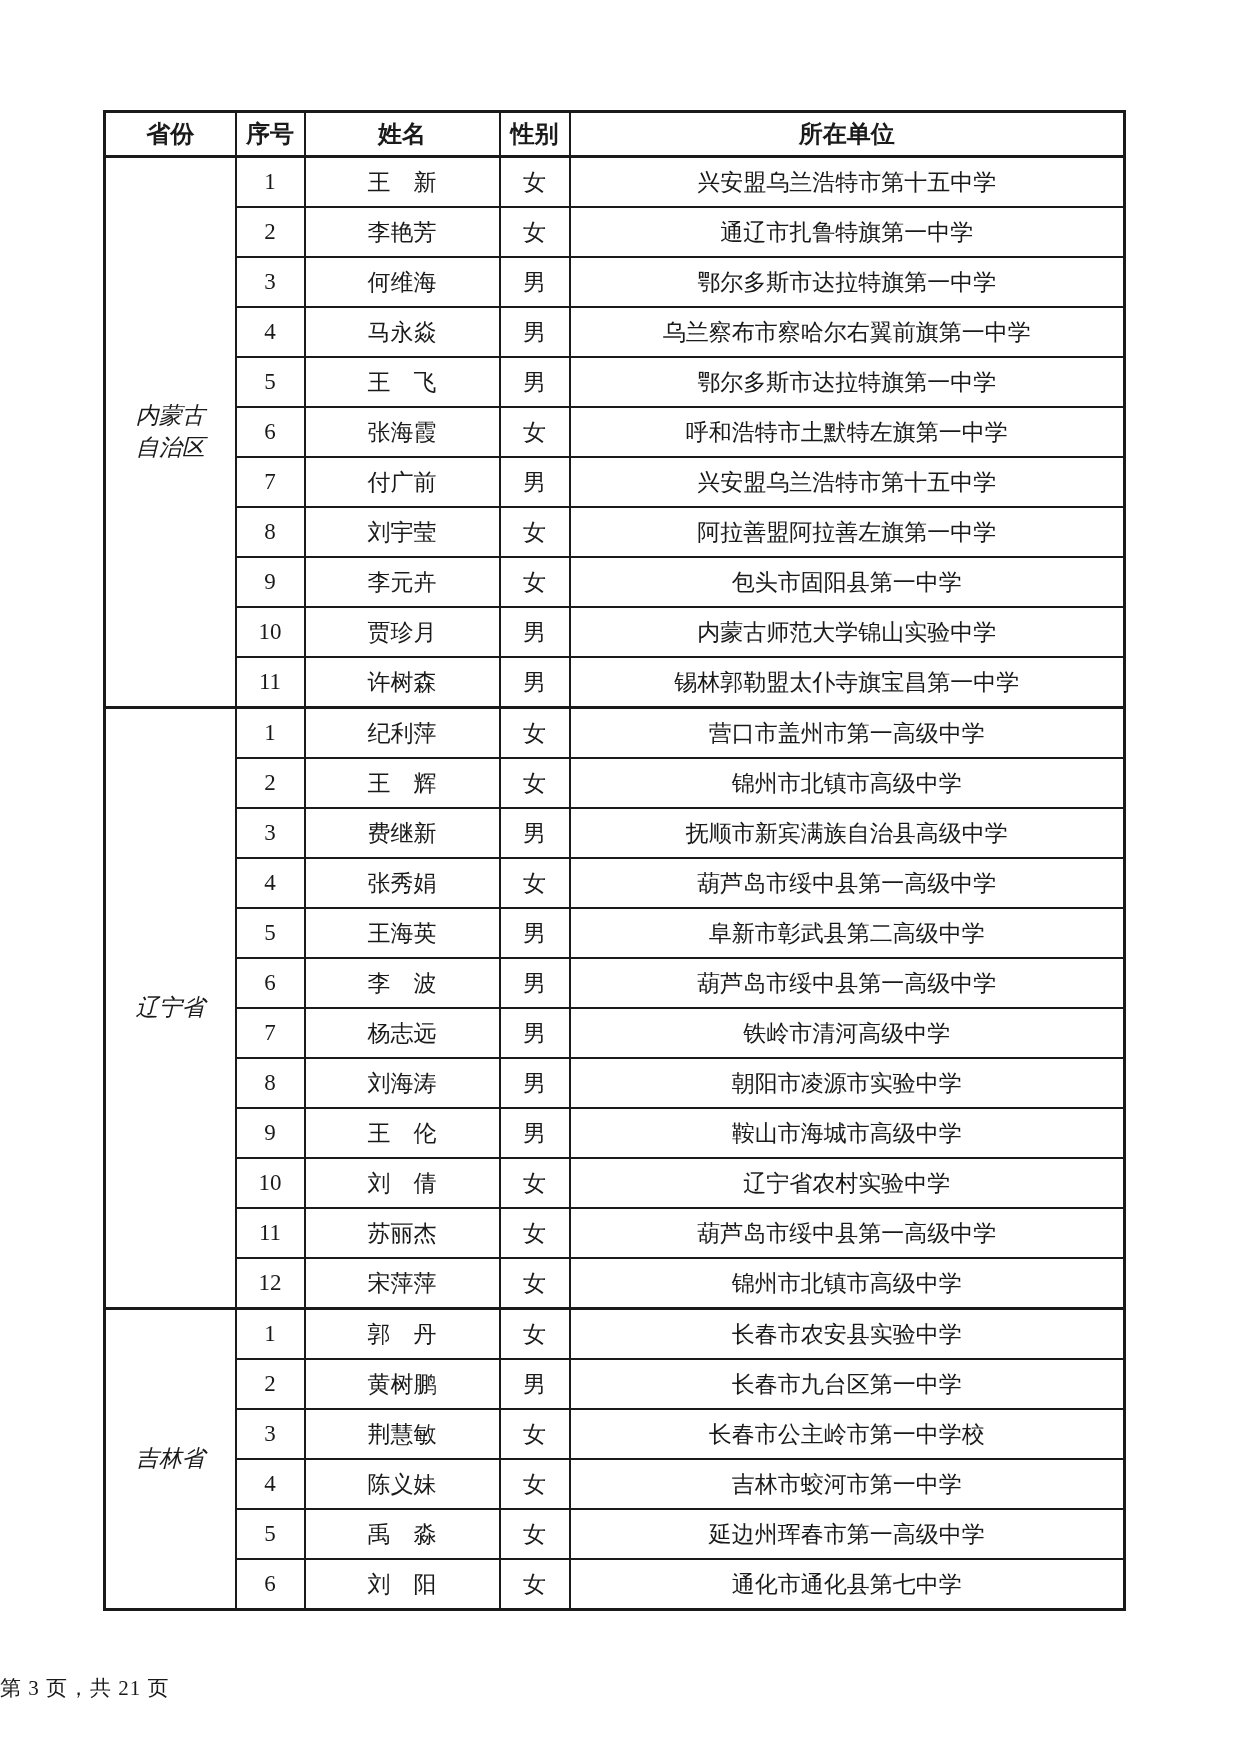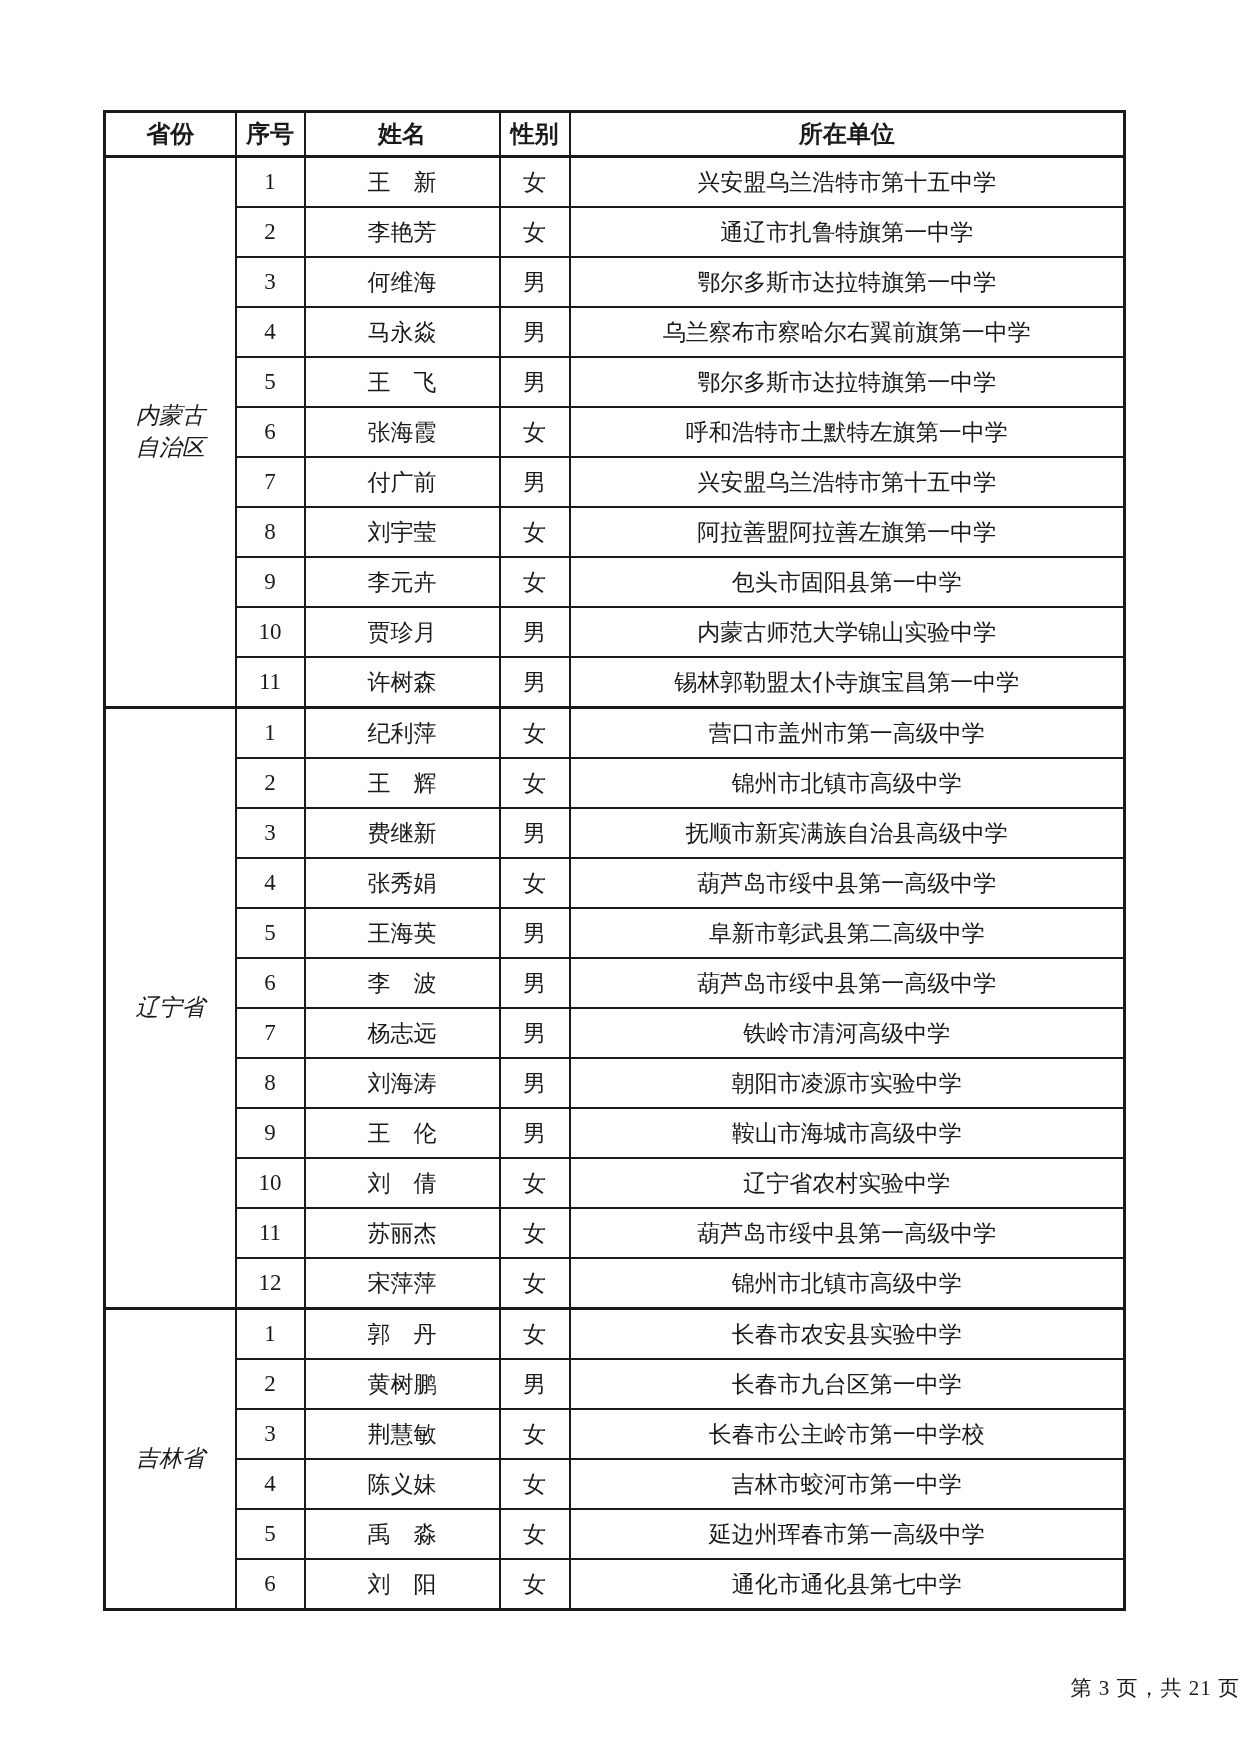--- a/index.html
+++ b/index.html
@@ -58,21 +58,21 @@
     font-style: italic;
   }
   td.index-cell {
     font-family: "Liberation Serif", "DejaVu Serif", serif;
   }
   .footer {
     position: absolute;
     top: 1674px;
     left: 0;
     width: 1240px;
-    text-align: right;
+    text-align: left;
     font-size: 21px;
     letter-spacing: 1px;
   }
 </style>
 </head>
 <body>
 
 <div class="sheet">
 
   <table class="roster">

